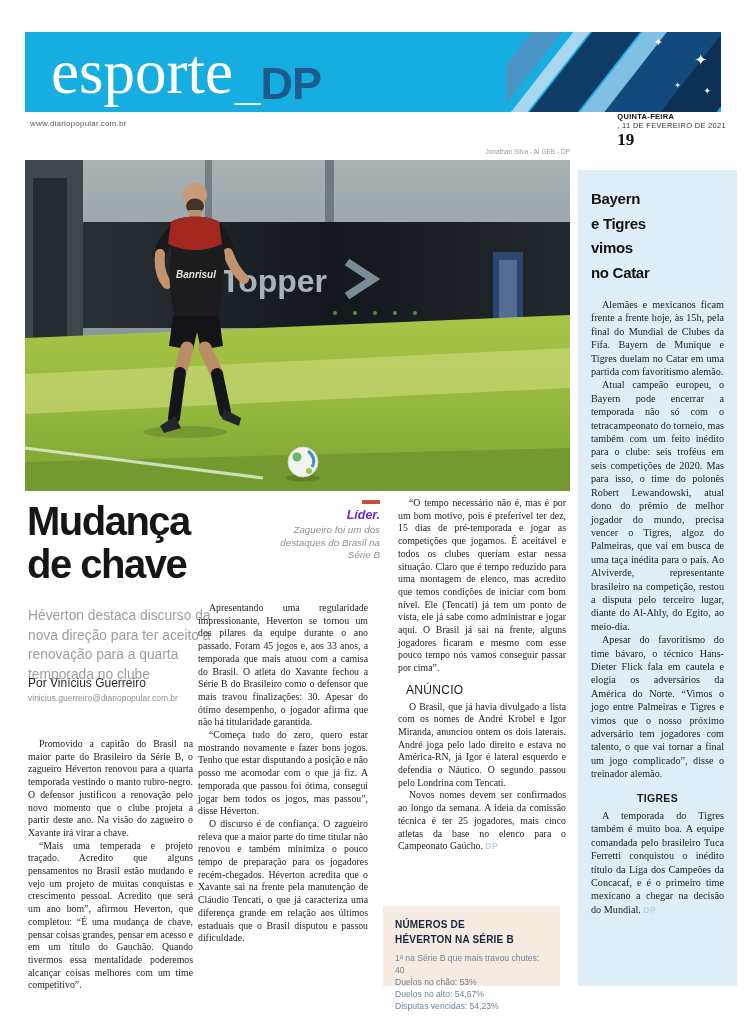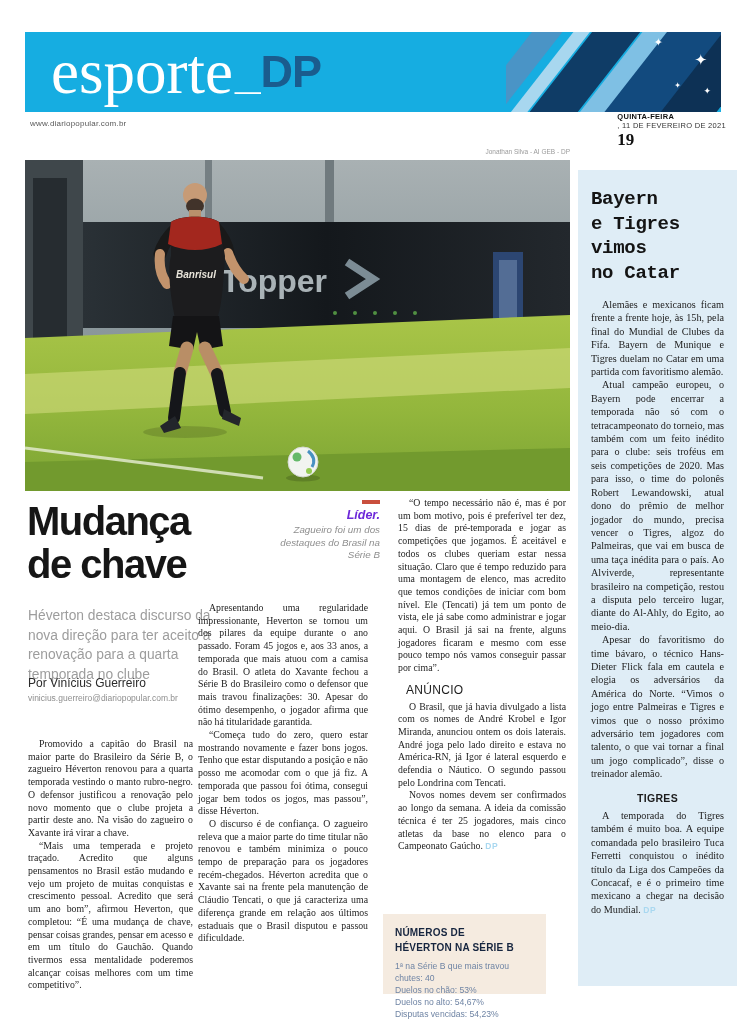--- a/index.html
+++ b/index.html
@@ -1,21 +1,21 @@
 <!DOCTYPE html>
 <html><head>
 <meta charset="utf-8">
 <style>
   html,body{margin:0;padding:0;background:#ffffff;}
   .page{position:relative;width:751px;height:1024px;background:#fff;overflow:hidden;
         font-family:"Liberation Sans",sans-serif;}
 
   
   .banner{position:absolute;left:25px;top:32px;width:696px;height:80px;background:#16ade1;overflow:hidden;}
-  .mast-line{position:absolute;left:26px;top:2px;display:flex;align-items:center;height:76px;}
+  .mast-line{position:absolute;left:26px;top:2px;display:flex;align-items:flex-end;height:76px;}
   .mast-serif{font-family:"Liberation Serif",serif;color:#ffffff;font-size:63px;line-height:76px;}
   .mast-under{color:#ffffff;font-weight:bold;font-size:46px;letter-spacing:-2px;margin-left:2px;}
   .mast-dp{color:#1a5c8e;font-weight:bold;font-size:45px;letter-spacing:-1px;margin-left:2px;}
   .banner-art{position:absolute;right:0;top:0;width:215px;height:80px;overflow:hidden;}
   .stripe{position:absolute;top:-70px;height:230px;}
   .s1{left:-6px;width:24px;background:#4a94c6;}
   .s2{left:34px;width:13px;background:#a8d7ef;}
   .s3{left:56px;width:38px;background:#0f3c66;}
   .s4{left:104px;width:20px;background:#7fc0e4;}
   .s5{left:132px;width:46px;background:#124a7e;}
@@ -55,30 +55,30 @@
            color:#222;text-align:justify;}
   .bodycol p{margin:0;text-indent:11px;}
   .col1{left:28px;top:706px;width:165px;margin-top:32px;}
   .col2{left:198px;top:602px;width:170px;}
   .col3{left:398px;top:497px;width:168px;}
   .subhed-sans{font-family:"Liberation Sans",sans-serif;font-size:12px;font-weight:normal;color:#1c1c1c;
                letter-spacing:.3px;margin:9px 8px 4px;text-indent:0;text-align:left;}
   .dp-mark{color:#a9d8f0;font-family:"Liberation Sans",sans-serif;font-weight:bold;font-size:8.5px;letter-spacing:.5px;}
 
   
-  .statsbox{position:absolute;left:383px;top:906px;width:163px;height:80px;background:#f5ebe0;
-            box-sizing:border-box;padding:11px 12px;margin-top:8px;}
+  .statsbox{position:absolute;left:383px;top:906px;width:177px;height:80px;background:#f5ebe0;
+            box-sizing:border-box;padding:11px 12px;}
   .stats-title{font-size:10px;font-weight:bold;color:#16253f;line-height:15px;letter-spacing:.2px;}
   .stats-items{margin-top:5px;}
   .stats-item{font-size:8.6px;line-height:12px;color:#6f84a4;}
 
   
   .sidebar{position:absolute;left:578px;top:170px;width:159px;height:816px;background:#dfedf6;
            box-sizing:border-box;padding:17px 13px;}
-  .sb-title{font-size:19px;line-height:24.5px;font-weight:bold;color:#141414;letter-spacing:-.3px;font-family:Liberation Mono, monospace;}
+  .sb-title{font-size:15px;line-height:24.5px;font-weight:bold;color:#141414;letter-spacing:-.3px;}
   .sb-body{font-family:"Liberation Serif",serif;font-size:10.2px;line-height:13.4px;color:#222;
            text-align:justify;margin-top:13px;}
   .sb-body p{margin:0;text-indent:11px;}
   .sb-sub{font-family:"Liberation Sans",sans-serif;font-size:10.5px;font-weight:bold;color:#1c1c1c;
           margin:11px 0 4px;text-indent:0;text-align:center;letter-spacing:.3px;}
 </style>
 </head>
 <body>
 
 <div class="page">

